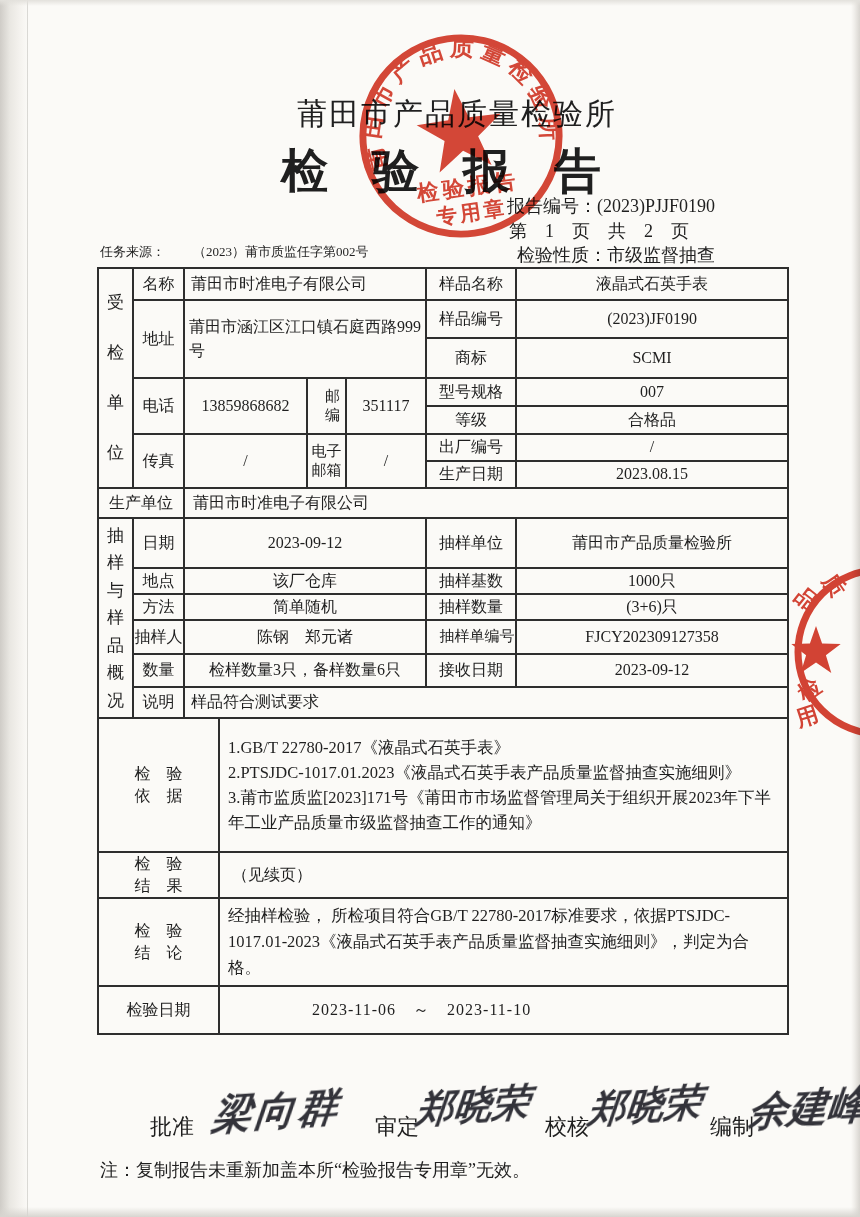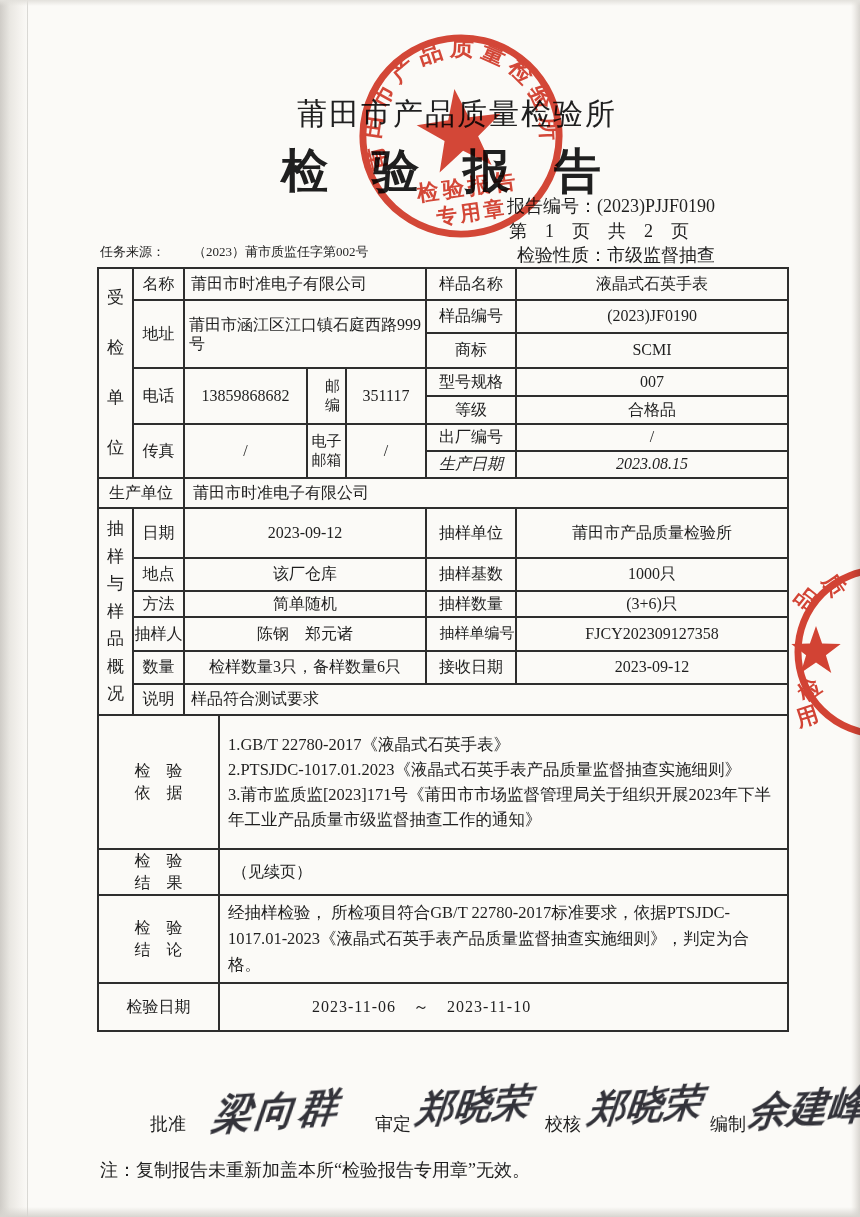--- a/index.html
+++ b/index.html
@@ -29,40 +29,40 @@
   .stamp{position:absolute;left:352px;top:26px;width:218px;height:220px;mix-blend-mode:multiply;opacity:.93;transform:rotate(-8deg);}
   .edge-stamp{position:absolute;left:786px;top:564px;width:74px;height:176px;mix-blend-mode:multiply;opacity:.95;}
 
   
   .tbl-wrap{position:absolute;left:97px;top:267px;width:690px;}
   table{border-collapse:collapse;table-layout:fixed;width:690px;}
   td{border:2px solid #2e2e2e;padding:0;vertical-align:middle;font-size:16px;text-align:center;
      overflow:hidden;line-height:1.3;}
   .t2{margin-top:-2px;}
   tr.rA1{height:32px;} tr.rA2{height:28px;} tr.rA3{height:29px;} tr.rA4{height:28px;}
-  tr.rA5{height:28px;} tr.rA6{height:27px;} tr.rA7{height:27px;font-style:italic;}
+  tr.rA5{height:28px;} tr.rA6{height:27px;} tr.rA7{height:27px;}
   tr.rB1{height:30px;}
-  tr.rC1{height:50px;} tr.rC2{height:33px;} tr.rC3{height:26px;}
+  tr.rC1{height:50px;} tr.rC2{height:26px;} tr.rC3{height:26px;}
   tr.rC4{height:34px;} tr.rC5{height:33px;} tr.rC6{height:31px;}
   tr.rD1{height:125px;} tr.rD2{height:45px;} tr.rD3{height:75px;} tr.rD4{height:84px;} tr.rD5{height:48px;}
   .left{text-align:left;}
   .pl6{padding-left:6px;} .pl8{padding-left:8px;} .pl12{padding-left:12px;}
-  .addr{padding:14px 4px;line-height:19px;}
+  .addr{padding:14px 4px;line-height:24px;}
   .small{font-size:15px;padding-left:12px;}
   .wrap{word-break:break-all;padding:0 2px;}
   .vtext{width:1em;margin:0 auto;word-break:break-all;font-size:17px;text-align:center;}
   .v4{line-height:50px;}
   .v7{line-height:27.5px;}
   .lbl2 div{line-height:22px;}
   .basis{padding:16px 8px;line-height:25px;font-size:16.5px;}
   .concl{padding:4px 8px;line-height:26px;font-size:16.5px;}
   .dateval{padding-left:92px;letter-spacing:1px;}
 
   
-  .sig-label{position:absolute;font-size:18px;white-space:nowrap;}
+  .sig-label{position:absolute;font-size:22px;white-space:nowrap;}
   .sig{position:absolute;font-weight:bold;color:#33333a;white-space:nowrap;
        transform:rotate(-4deg) skewX(-10deg);filter:blur(0.4px);letter-spacing:3px;font-style:italic;}
   .footnote{position:absolute;left:100px;top:1158px;font-size:18px;white-space:nowrap;}
 </style>
 </head>
 <body>
 
 <div class="page">
   <div class="edge-left"></div>
   <div class="edge-right"></div>

